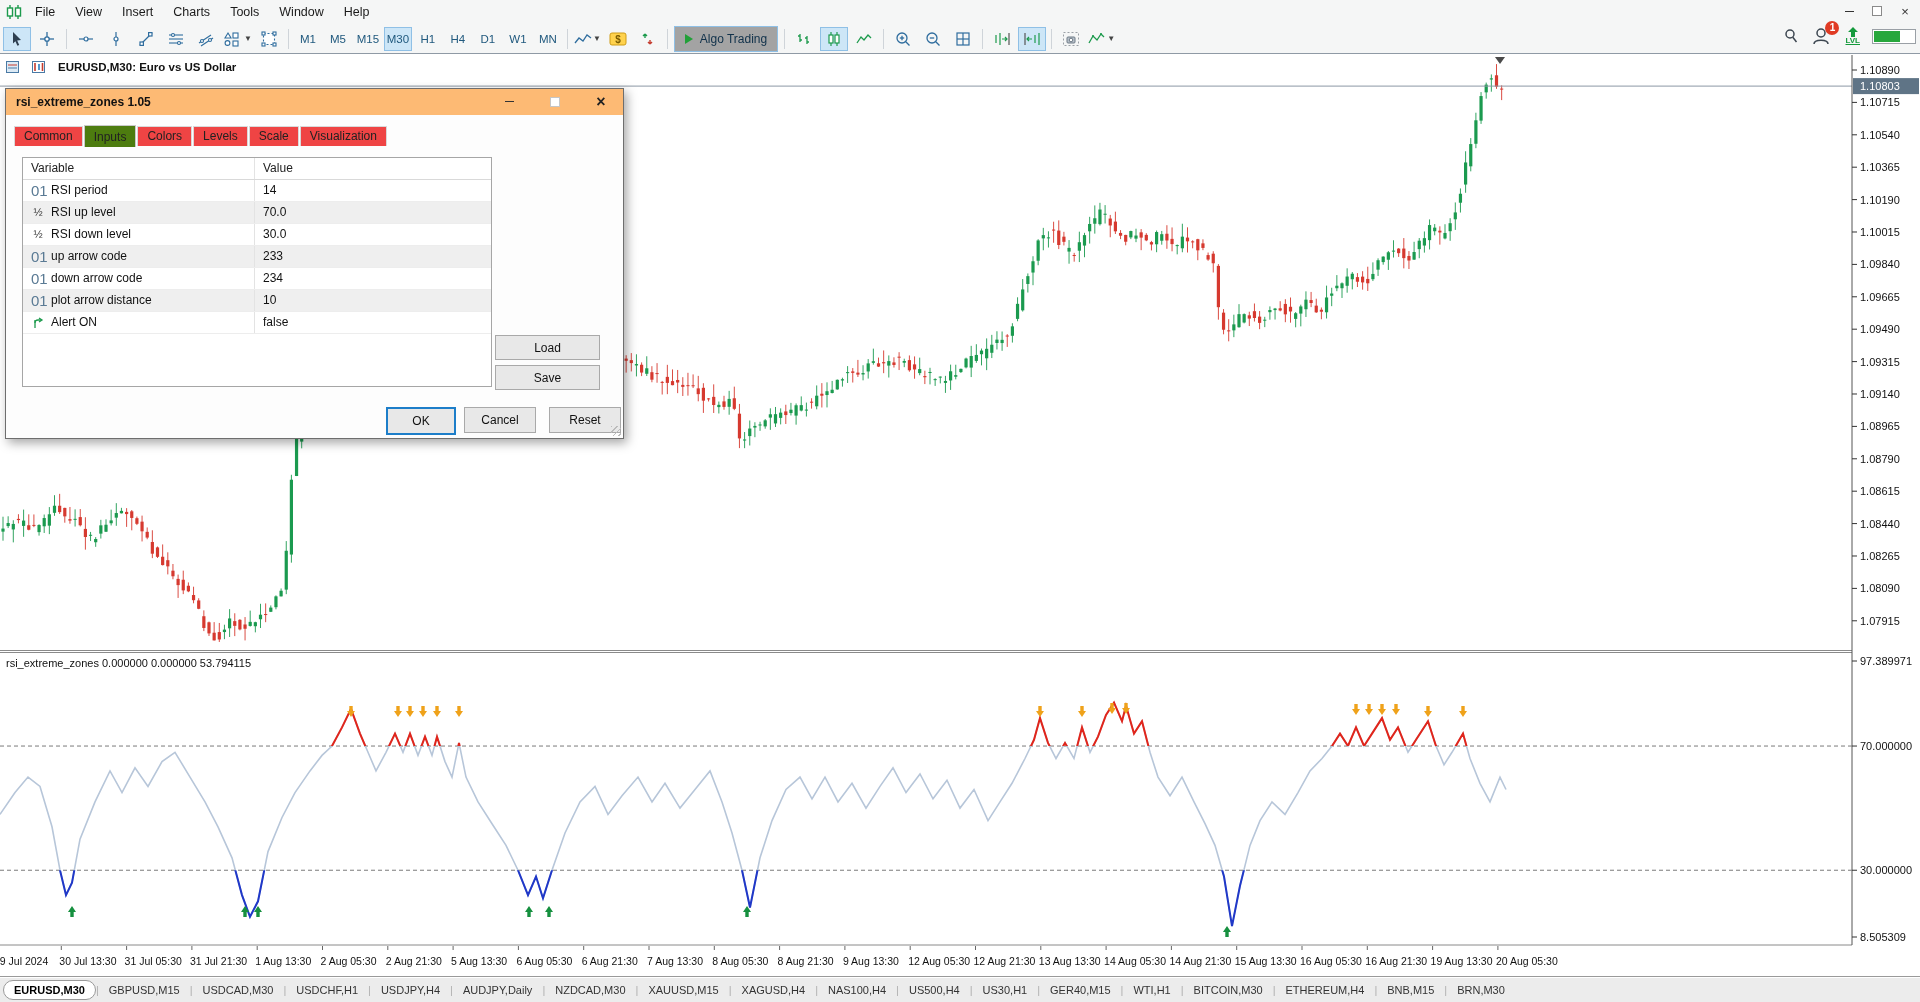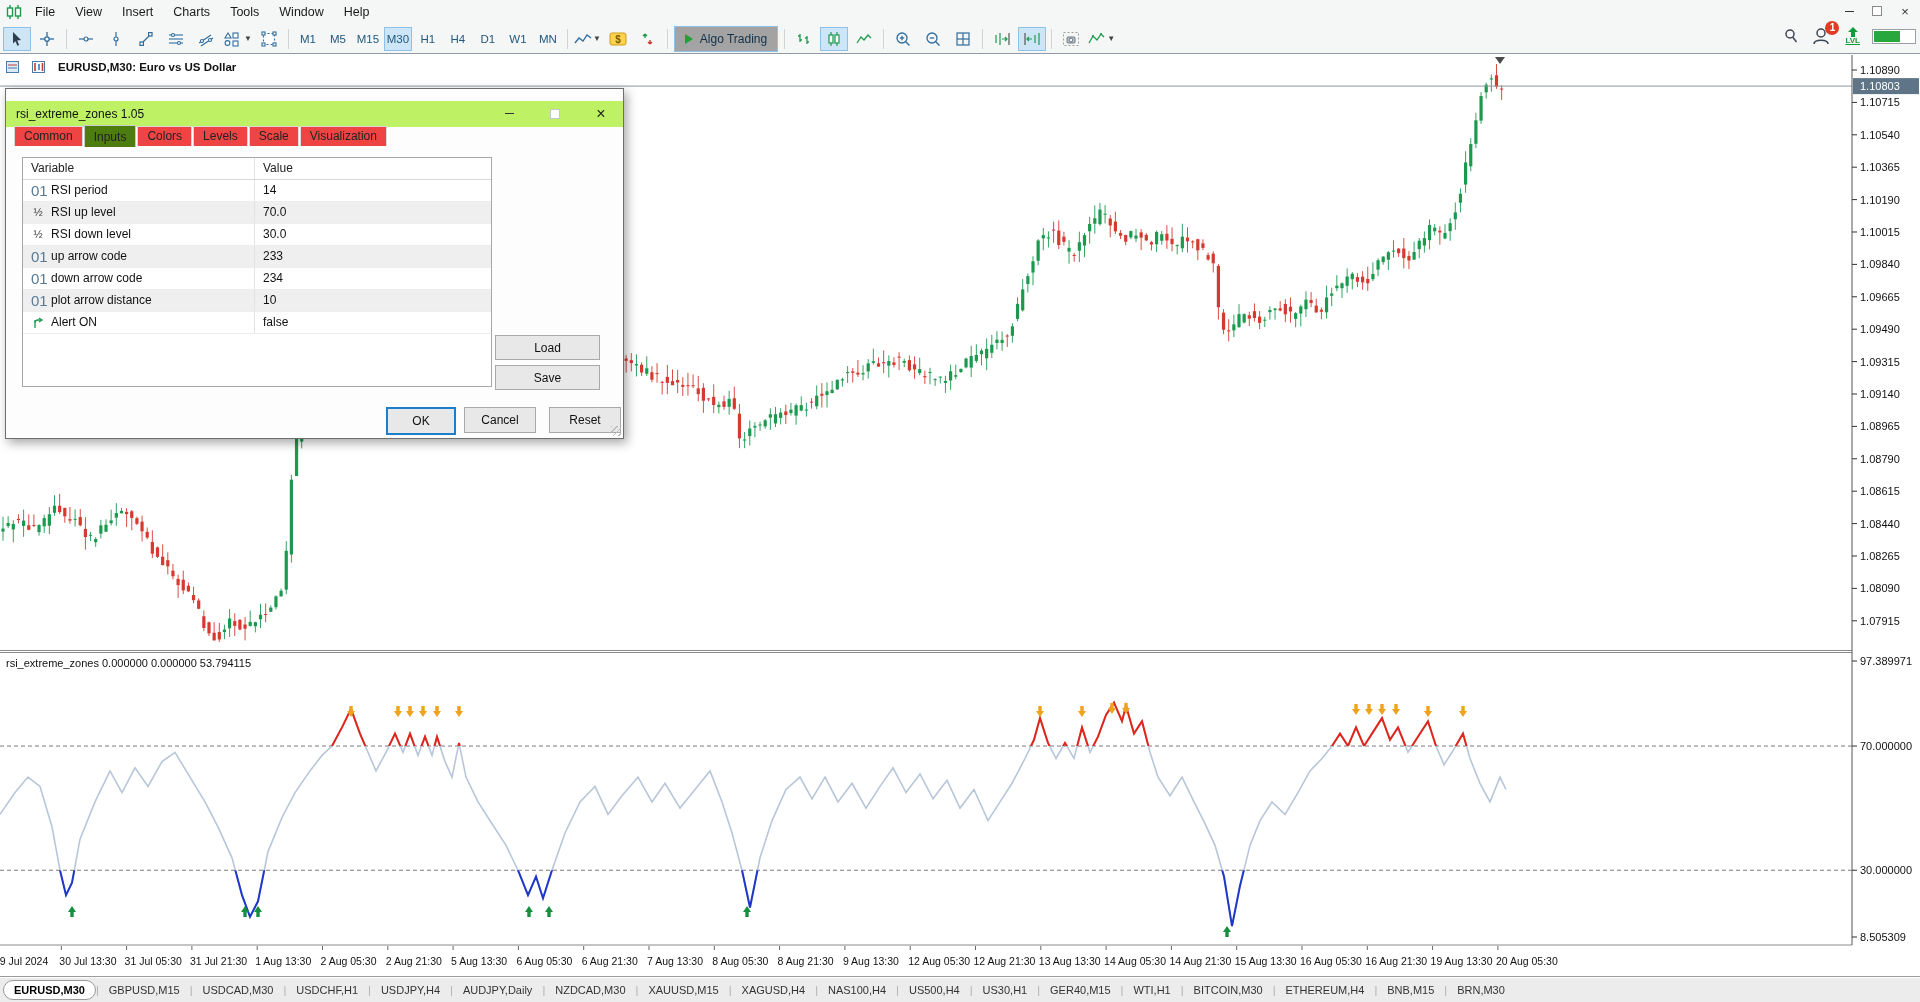--- a/index.html
+++ b/index.html
@@ -29,21 +29,21 @@
   #acct-badge{position:relative;width:22px;height:20px;}
   #acct-badge .badge{position:absolute;right:-6px;top:-5px;background:#e03b24;color:#fff;border-radius:8px;font-size:10px;min-width:14px;height:14px;line-height:14px;text-align:center;font-weight:bold;}
   
   #watermark{position:absolute;left:1578px;top:10px;display:flex;align-items:center;gap:10px;z-index:4;}
   #watermark .brand{font-size:26px;color:#9aa0a6;letter-spacing:1px;}
   
   #chart-title{position:absolute;left:6px;top:61px;display:flex;align-items:center;gap:13px;z-index:3;}
   #chart-title .t{font-size:11.5px;font-weight:bold;color:#111;}
   
   #dialog{position:absolute;left:5px;top:88px;width:617px;height:349px;background:#fdfdfd;border:1px solid #6e6e6e;box-shadow:3px 4px 10px rgba(0,0,0,.35);z-index:10;font-size:12px;color:#111;}
-  #dlg-titlebar{position:absolute;left:0;top:12px;right:0;height:26px;background:#bef264;}
+  #dlg-titlebar{position:absolute;left:0;top:0;right:0;height:26px;background:#fdba74;font-weight:bold;}
   #dlg-title{position:absolute;left:10px;top:6px;font-size:12px;}
   .dlg-wbtn{position:absolute;top:0;width:32px;height:25px;display:flex;align-items:center;justify-content:center;font-size:13px;color:#222;}
   #dlg-tabs{position:absolute;left:8px;top:36px;height:21px;display:flex;align-items:flex-end;}
   .dtab{padding:2px 9px 3px 9px;border:1px solid #d9d9d9;border-bottom:none;background:#ef4444;margin-right:1px;font-size:12px;color:#222;}
   .dtab.active{background:#4d7c0f;padding-top:4px;position:relative;top:1px;border-color:#c9c9c9;}
   #dlg-table{position:absolute;left:16px;top:68px;width:470px;height:230px;border:1px solid #a6a6a6;background:#fff;box-sizing:border-box;overflow:hidden;}
   .trow{display:flex;height:21px;line-height:21px;border-bottom:1px solid #ededed;}
   .trow.header{border-bottom:1px solid #d9d9d9;color:#222;}
   .trow.shade{background:#efefef;}
   .tc-var{width:232px;padding-left:8px;box-sizing:border-box;border-right:1px solid #e3e3e3;display:flex;align-items:center;gap:6px;}

